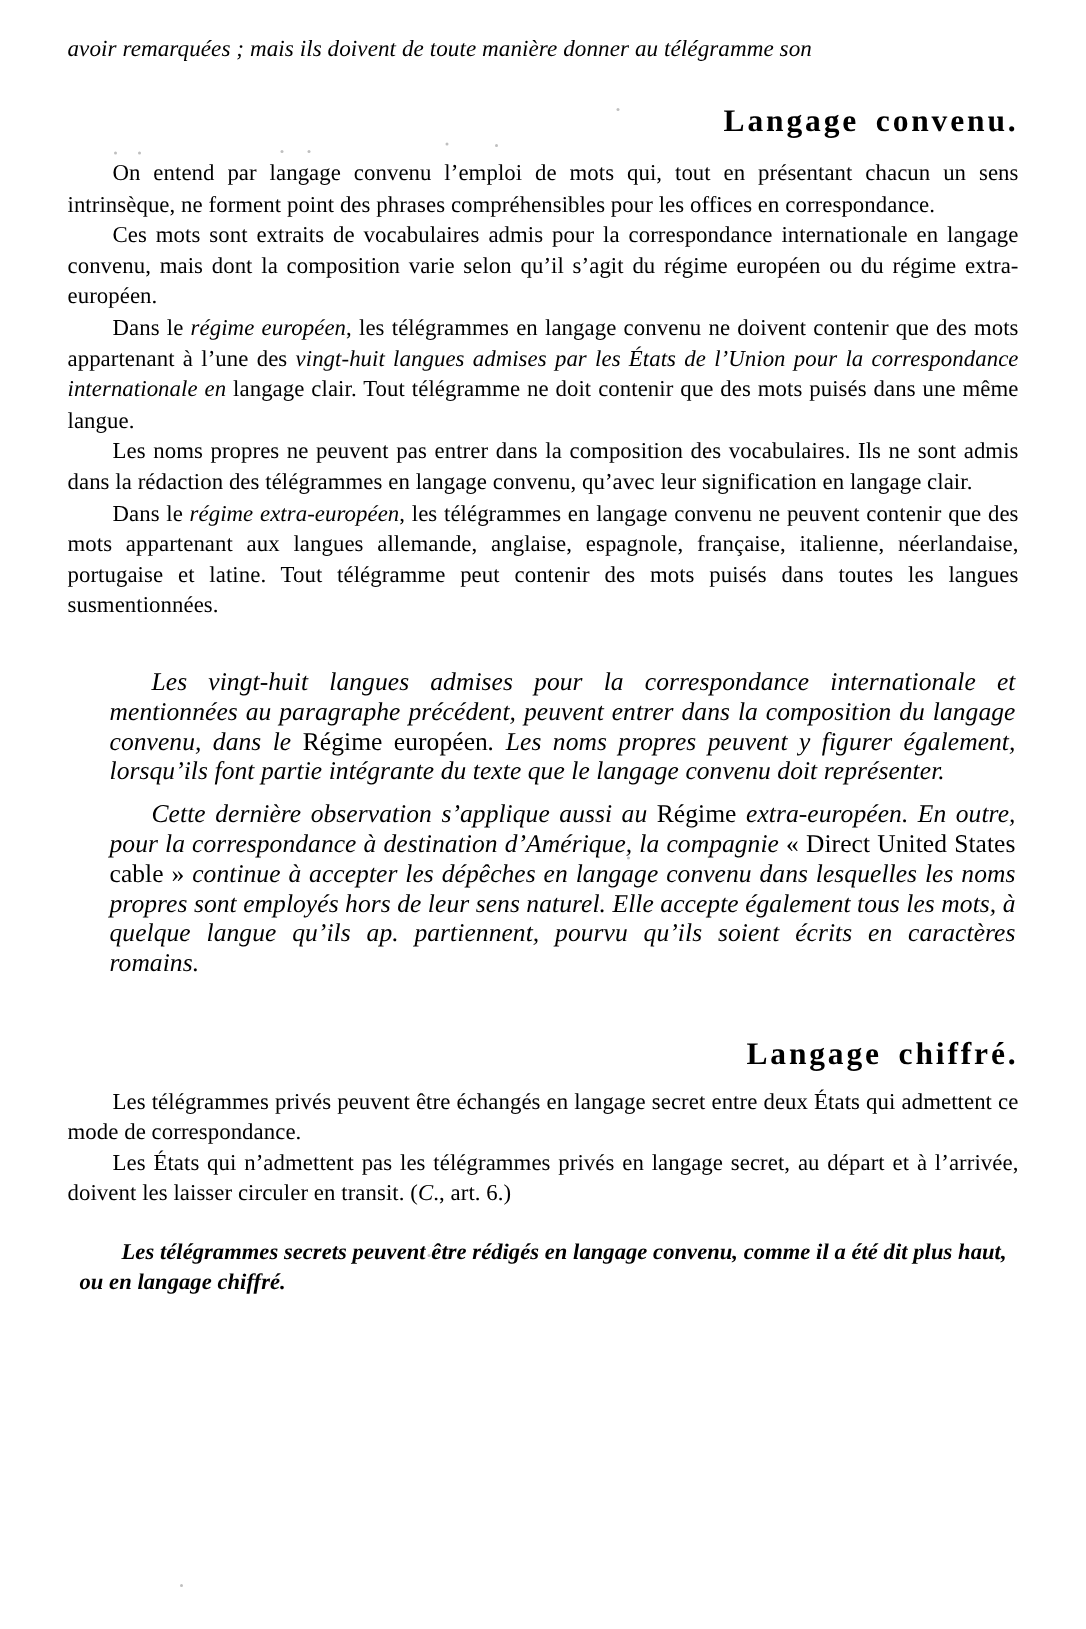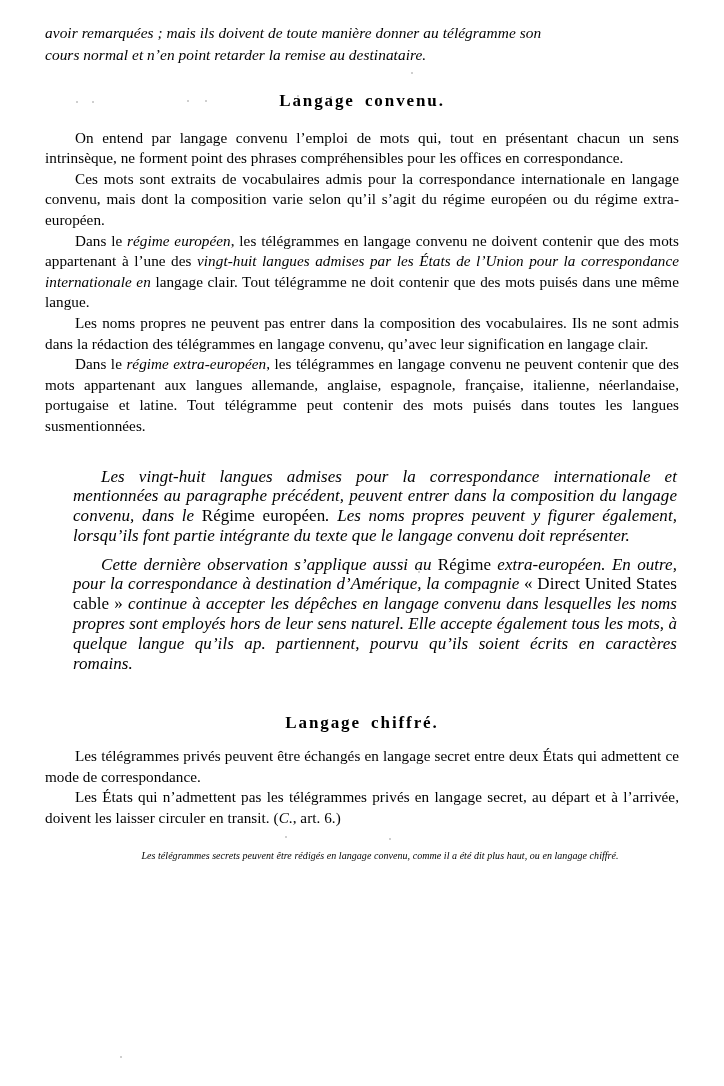--- a/index.html
+++ b/index.html
@@ -52,23 +52,23 @@
     font-size: 15.4px;
     line-height: 21.5px;
     text-align: justify;
   }
   .runon .lastline {
     text-align: left;
   }
 
   
   .heading {
-    text-align: center;
+    text-align: right;
     font-weight: bold;
-    font-size: 17px;
+    font-size: 21px;
     letter-spacing: 1.9px;
     word-spacing: 4px;
     font-family: "Liberation Serif", "DejaVu Serif", serif;
   }
 
   
   .body-par {
     text-indent: 30px;
   }
 
@@ -81,25 +81,26 @@
     margin-right: 2px;
     text-indent: 28px;
     text-align: justify;
   }
   .note .up {
     font-style: normal;
   }
 
   .fin-note {
     font-style: italic;
-    font-size: 10px;
+    font-size: 15px;
     line-height: 20.2px;
     margin-left: 8px;
     text-indent: 28px;
-    text-align: center;
+    text-align: left;
+    font-weight: bold;
   }
 
   i, .it { font-style: italic; }
   b, .bd { font-weight: normal; }
 
   
   .sp-head-before { height: 26px; }
   .sp-head-after  { height: 16px; }
   .sp-block-before{ height: 30px; }
   .sp-block-mid   { height: 9px; }
@@ -129,21 +130,20 @@
   <span class="speck" style="left:411px;top:72px;width:2px;height:2px;"></span>
   <span class="speck" style="left:418px;top:571px;width:2px;height:2px;"></span>
   <span class="speck" style="left:120px;top:1056px;width:2px;height:2px;"></span>
   <span class="speck" style="left:285px;top:836px;width:2px;height:2px;"></span>
   <span class="speck" style="left:389px;top:838px;width:2px;height:2px;"></span>
 
   <div class="textblock">
 
     <p class="runon">
       <span>avoir remarquées ; mais ils doivent de toute manière donner au télégramme son</span><br>
-      <span class="lastline">cours normal  et n’en point retarder la remise au  destinataire.</span>
     </p>
 
     <div class="sp-head-before"></div>
 
     <p class="heading">Langage convenu.</p>
 
     <div class="sp-head-after"></div>
 
     <p class="body-par">On entend par langage convenu l’emploi de mots qui, tout en présentant chacun un sens intrinsèque, ne forment point des phrases compréhensibles pour les offices en correspondance.</p>
 

